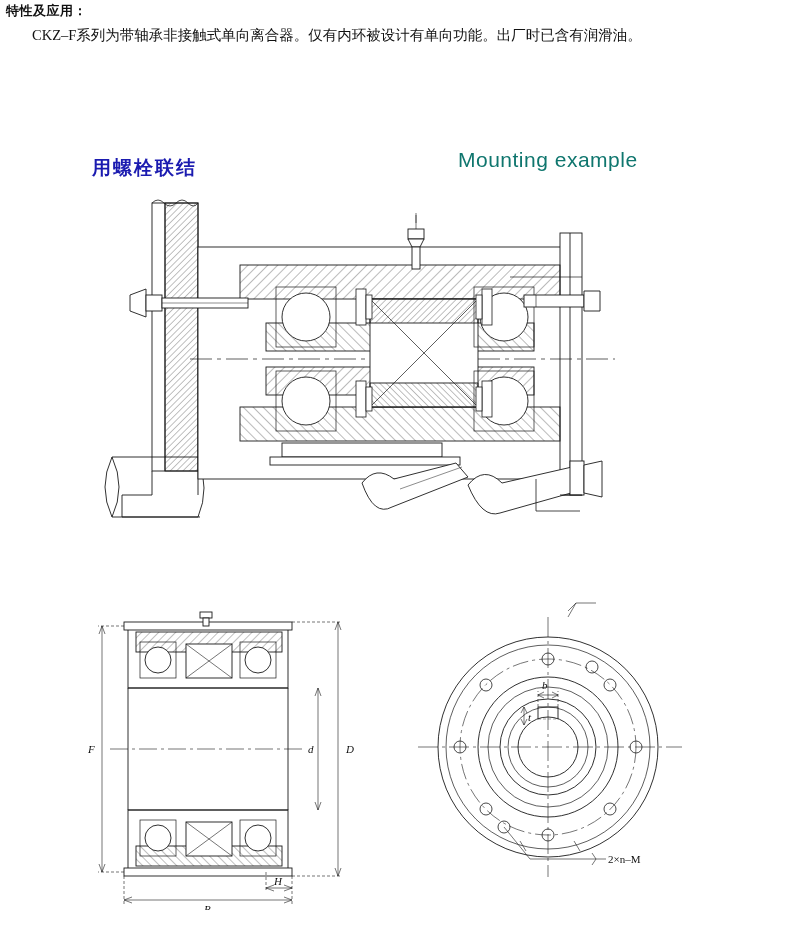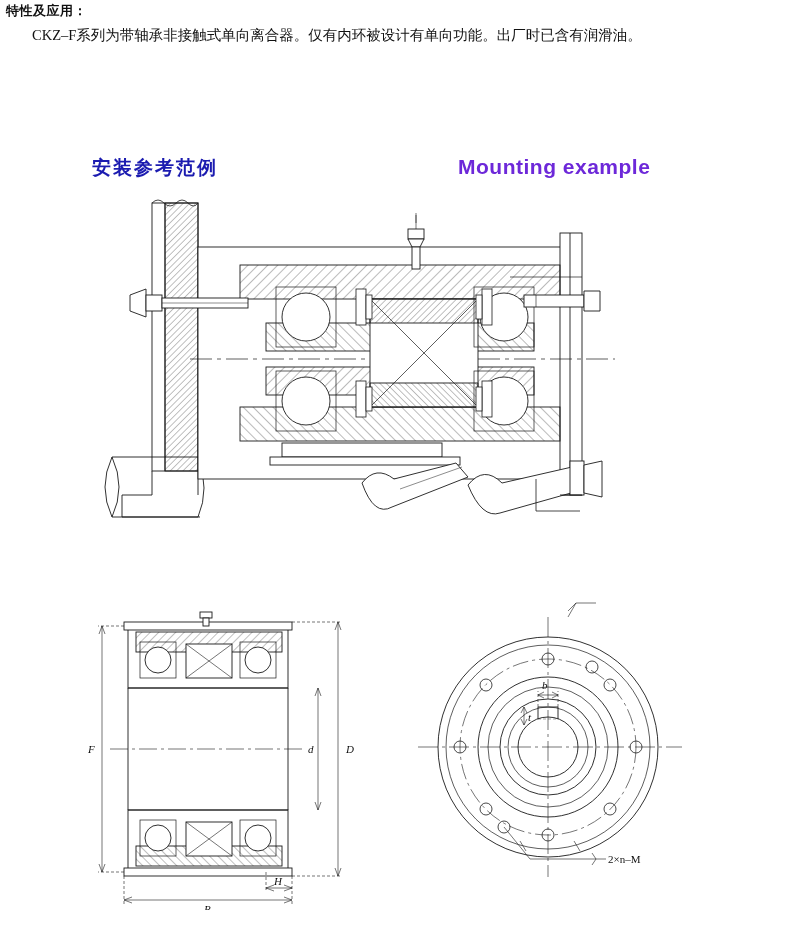--- a/index.html
+++ b/index.html
@@ -52,25 +52,25 @@
     top: 155px;
     font-family: "Liberation Sans", sans-serif;
     font-weight: bold;
     font-size: 19px;
     color: #1b1bb0;
     letter-spacing: 2px;
   }
   .title-en {
     position: absolute;
     left: 458px;
-    top: 155px;
+    top: 148px;
     font-family: "Liberation Sans", sans-serif;
-    font-weight: bold;
+    font-weight: normal;
     font-size: 21px;
-    color: #6d28d9;
+    color: #0f766e;
     letter-spacing: 0.5px;
   }
 
   
   .drawing {
     position: absolute;
   }
   #main-assembly { left: 70px; top: 195px; }
   #section-view  { left: 80px; top: 600px; }
   #face-view     { left: 400px; top: 595px; }
@@ -84,21 +84,21 @@
 </style>
 </head>
 <body>
 
 <div class="page">
 
   <div class="heading">特性及应用：</div>
 
   <div class="para p1">CKZ–F系列为带轴承非接触式单向离合器。仅有内环被设计有单向功能。出厂时已含有润滑油。</div>
 
-  <div class="title-cn">安装参考范例</div>
+  <div class="title-cn">用螺栓联结</div>
   <div class="title-en">Mounting example</div>
 
   <svg id="main-assembly" class="drawing" width="600" height="360" viewBox="0 0 600 360">
     <defs>
       <pattern id="hatchR" width="7" height="7" patternTransform="rotate(45)" patternUnits="userSpaceOnUse">
         <line x1="0" y1="0" x2="0" y2="7" stroke="#1a1a1a" stroke-width="0.6"></line>
       </pattern>
       <pattern id="hatchL" width="7" height="7" patternTransform="rotate(-45)" patternUnits="userSpaceOnUse">
         <line x1="0" y1="0" x2="0" y2="7" stroke="#1a1a1a" stroke-width="0.6"></line>
       </pattern>

